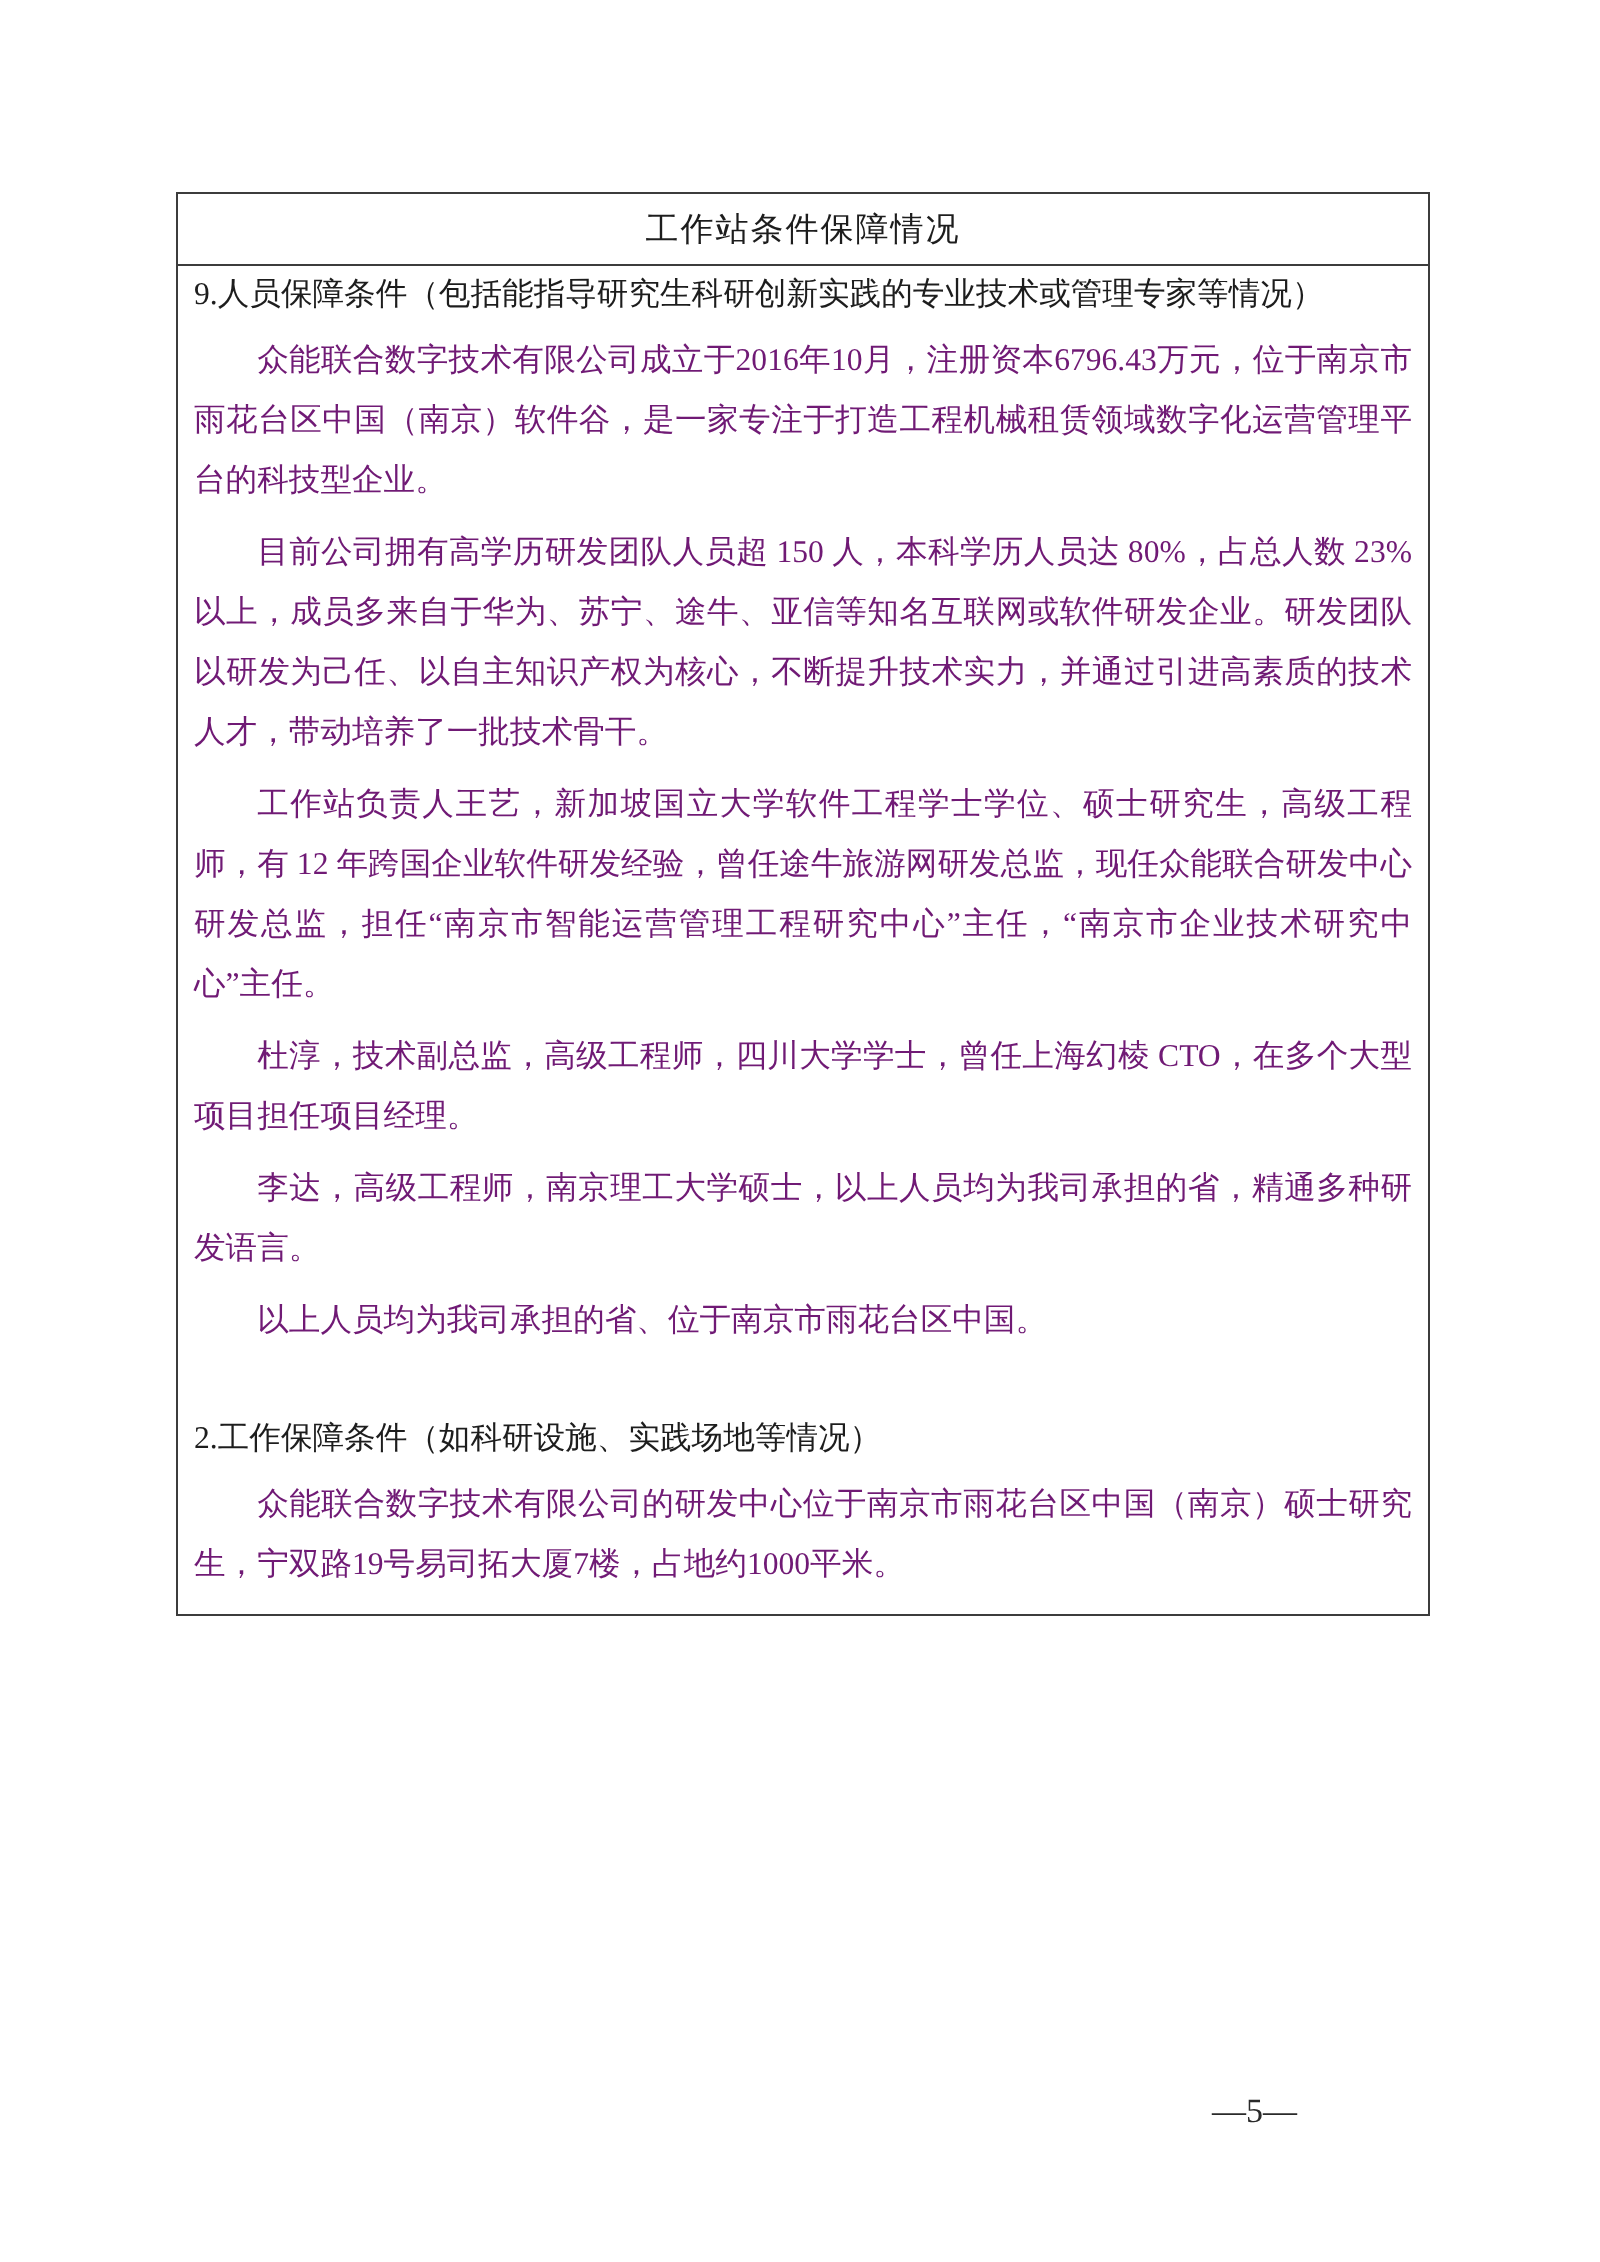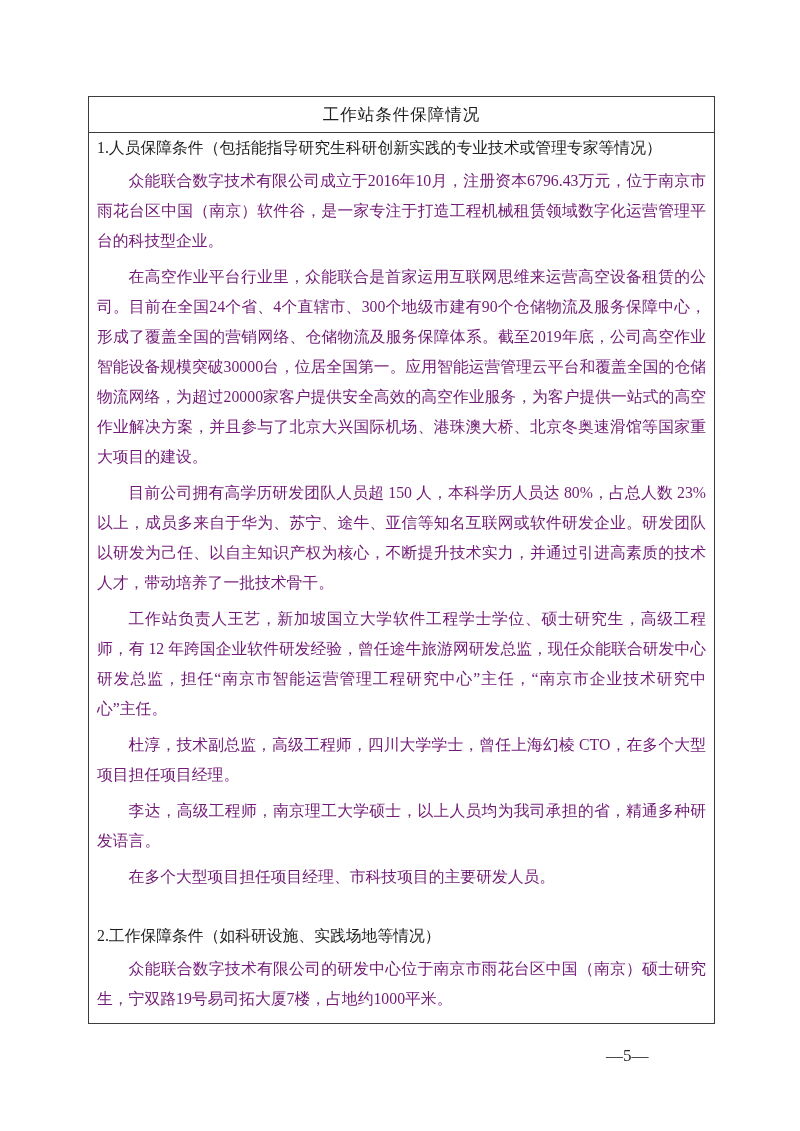--- a/index.html
+++ b/index.html
@@ -74,35 +74,34 @@
 <div class="page">
 
   <div class="doc-table">
 
     <div class="title-row">
       <span>工作站条件保障情况</span>
     </div>
 
     <div class="body-cell">
 
-      <p class="section-heading">1.人员保障条件（包括能指导研究生科研创新实践的专业技术或管理专家等情况）</p>
+      <p class="section-heading">9.人员保障条件（包括能指导研究生科研创新实践的专业技术或管理专家等情况）</p>
 
       <p class="para">众能联合数字技术有限公司成立于2016年10月，注册资本6796.43万元，位于南京市雨花台区中国（南京）软件谷，是一家专注于打造工程机械租赁领域数字化运营管理平台的科技型企业。</p>
 
-      <p class="para">在高空作业平台行业里，众能联合是首家运用互联网思维来运营高空设备租赁的公司。目前在全国24个省、4个直辖市、300个地级市建有90个仓储物流及服务保障中心，形成了覆盖全国的营销网络、仓储物流及服务保障体系。截至2019年底，公司高空作业智能设备规模突破30000台，位居全国第一。应用智能运营管理云平台和覆盖全国的仓储物流网络，为超过20000家客户提供安全高效的高空作业服务，为客户提供一站式的高空作业解决方案，并且参与了北京大兴国际机场、港珠澳大桥、北京冬奥速滑馆等国家重大项目的建设。</p>
 
       <p class="para">目前公司拥有高学历研发团队人员超 150 人，本科学历人员达 80%，占总人数 23%以上，成员多来自于华为、苏宁、途牛、亚信等知名互联网或软件研发企业。研发团队以研发为己任、以自主知识产权为核心，不断提升技术实力，并通过引进高素质的技术人才，带动培养了一批技术骨干。</p>
 
       <p class="para">工作站负责人王艺，新加坡国立大学软件工程学士学位、硕士研究生，高级工程师，有 12 年跨国企业软件研发经验，曾任途牛旅游网研发总监，现任众能联合研发中心研发总监，担任“南京市智能运营管理工程研究中心”主任，“南京市企业技术研究中心”主任。</p>
 
       <p class="para">杜淳，技术副总监，高级工程师，四川大学学士，曾任上海幻棱 CTO，在多个大型项目担任项目经理。</p>
 
       <p class="para">李达，高级工程师，南京理工大学硕士，以上人员均为我司承担的省，精通多种研发语言。</p>
 
-      <p class="para">在多个大型项目担任项目经理、市科技项目的主要研发人员。</p>
+      <p class="para">以上人员均为我司承担的省、位于南京市雨花台区中国。</p>
 
       <div class="section-gap"></div>
 
       <p class="section-heading">2.工作保障条件（如科研设施、实践场地等情况）</p>
 
       <p class="para">众能联合数字技术有限公司的研发中心位于南京市雨花台区中国（南京）硕士研究生，宁双路19号易司拓大厦7楼，占地约1000平米。</p>
 
     </div>
   </div>
 

